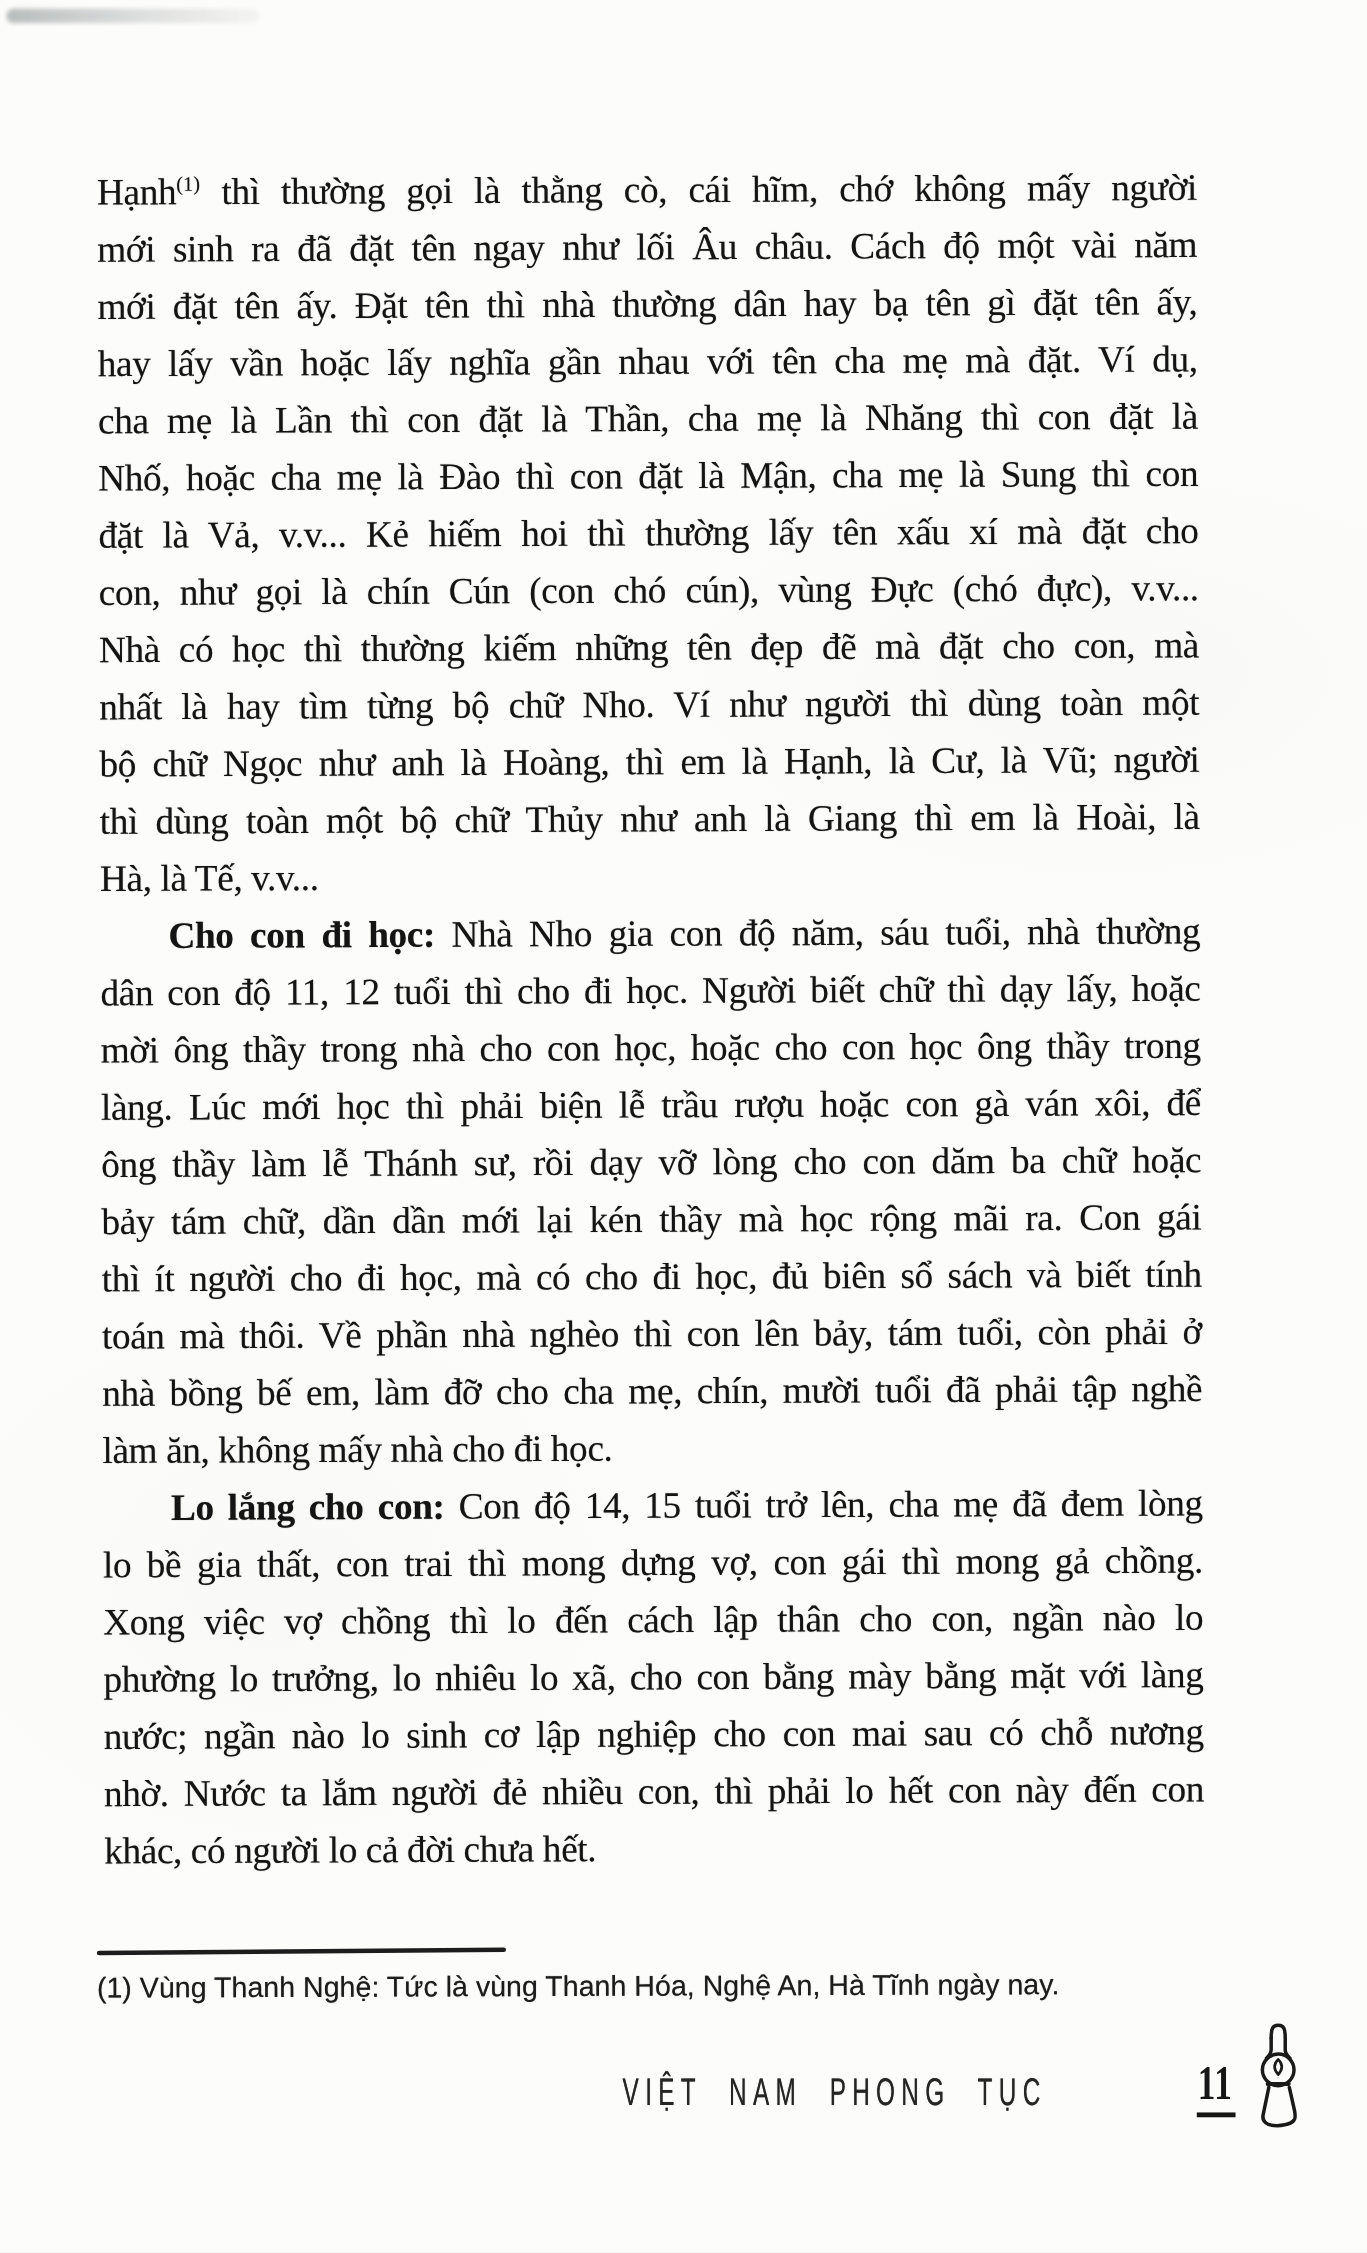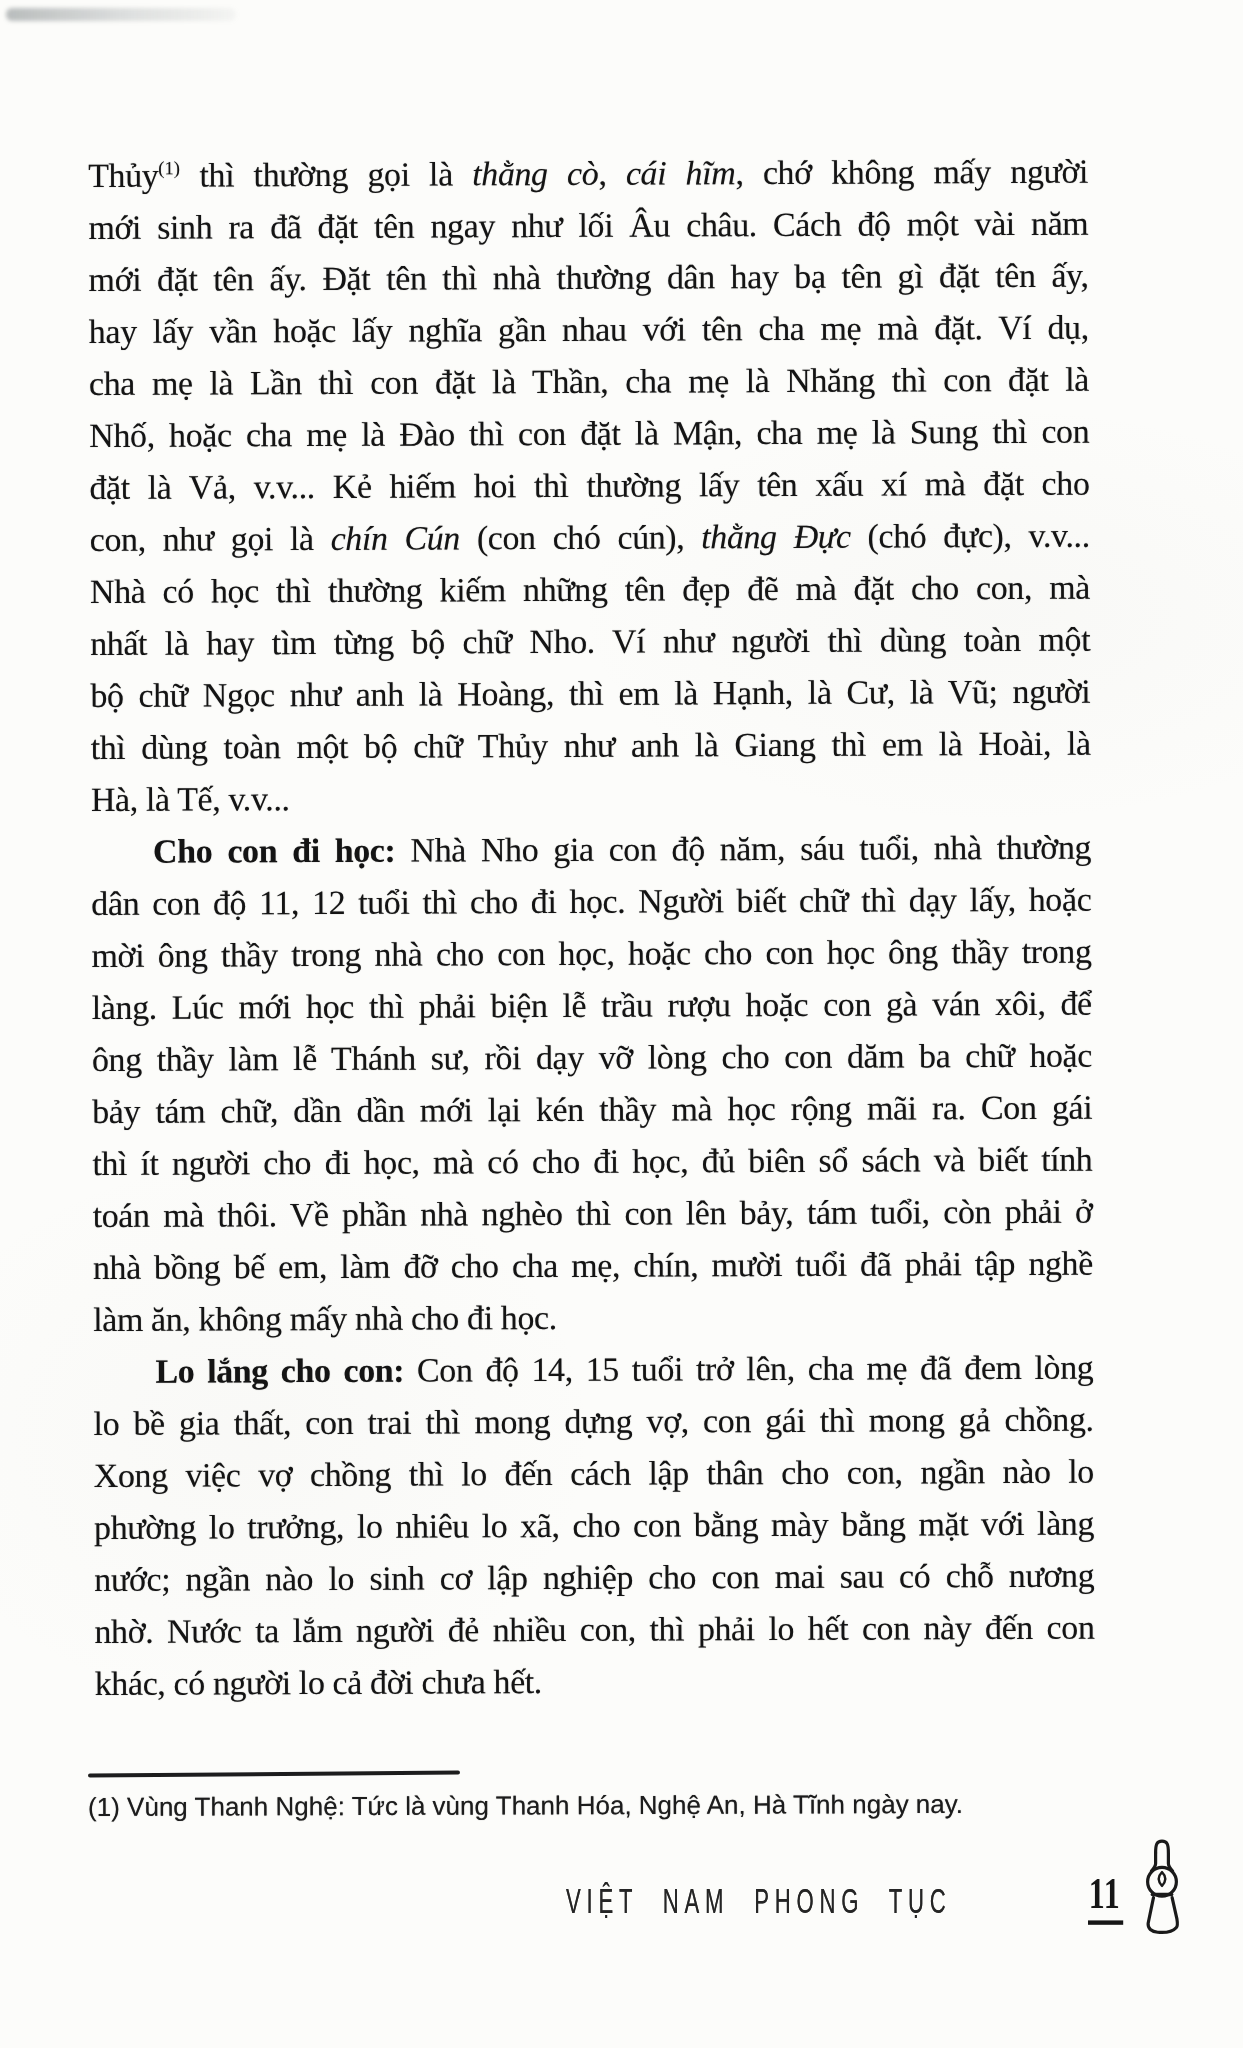--- a/index.html
+++ b/index.html
@@ -20,21 +20,21 @@
   .body-text{
     position:absolute;left:88px;top:150px;width:1000px;
     font-size:34px;line-height:52px;color:#141414;
     letter-spacing:-0.4px;
     text-shadow:0 0 1px rgba(20,20,20,0.45);
     transform:rotate(-0.25deg);transform-origin:left top;
   }
   .line{text-align:justify;text-align-last:justify;height:52px;}
   .line.last{text-align-last:left;}
   .line.ind{text-indent:62px;}
-  .line .i{font-style:italic;}
+  .line .i{}
   .line .b{font-weight:bold;}
   .line .sup{font-size:0.55em;vertical-align:super;line-height:0;letter-spacing:0;}
   .footnote-rule{
     position:absolute;left:88px;top:1772px;width:372px;height:4px;
     background:#1d1d1d;transform:rotate(-0.45deg);border-radius:2px;
   }
   .footnote{
     position:absolute;left:88px;top:1790px;width:980px;
     font-family:"Liberation Sans", sans-serif;
     font-size:26px;line-height:34px;color:#1c1c1c;
@@ -60,28 +60,28 @@
   .lamp{position:absolute;left:1130px;top:1838px;width:64px;height:98px;}
 </style>
 </head>
 <body>
 
 <div class="page">
 
   <div class="scan-smudge"></div>
 
   <div class="body-text">
-      <div class="line"><span>Thủy</span><span class="sup">(1)</span><span> thì thường gọi là </span><span class="i">thằng cò</span><span>, </span><span class="i">cái hĩm</span><span>, chớ không mấy người</span></div>
+      <div class="line"><span>Hạnh</span><span class="sup">(1)</span><span> thì thường gọi là </span><span class="i">thằng cò</span><span>, </span><span class="i">cái hĩm</span><span>, chớ không mấy người</span></div>
       <div class="line"><span>mới sinh ra đã đặt tên ngay như lối Âu châu. Cách độ một vài năm</span></div>
       <div class="line"><span>mới đặt tên ấy. Đặt tên thì nhà thường dân hay bạ tên gì đặt tên ấy,</span></div>
       <div class="line"><span>hay lấy vần hoặc lấy nghĩa gần nhau với tên cha mẹ mà đặt. Ví dụ,</span></div>
       <div class="line"><span>cha mẹ là Lần thì con đặt là Thần, cha mẹ là Nhăng thì con đặt là</span></div>
       <div class="line"><span>Nhố, hoặc cha mẹ là Đào thì con đặt là Mận, cha mẹ là Sung thì con</span></div>
       <div class="line"><span>đặt là Vả, v.v... Kẻ hiếm hoi thì thường lấy tên xấu xí mà đặt cho</span></div>
-      <div class="line"><span>con, như gọi là </span><span class="i">chín Cún</span><span> (con chó cún), </span><span class="i">thằng Đực</span><span> (chó đực), v.v...</span></div>
+      <div class="line"><span>con, như gọi là </span><span class="i">chín Cún</span><span> (con chó cún), </span><span class="i">vùng Đực</span><span> (chó đực), v.v...</span></div>
       <div class="line"><span>Nhà có học thì thường kiếm những tên đẹp đẽ mà đặt cho con, mà</span></div>
       <div class="line"><span>nhất là hay tìm từng bộ chữ Nho. Ví như người thì dùng toàn một</span></div>
       <div class="line"><span>bộ chữ Ngọc như anh là Hoàng, thì em là Hạnh, là Cư, là Vũ; người</span></div>
       <div class="line"><span>thì dùng toàn một bộ chữ Thủy như anh là Giang thì em là Hoài, là</span></div>
       <div class="line last"><span>Hà, là Tế, v.v...</span></div>
       <div class="line ind"><span class="b">Cho con đi học:</span><span> Nhà Nho gia con độ năm, sáu tuổi, nhà thường</span></div>
       <div class="line"><span>dân con độ 11, 12 tuổi thì cho đi học. Người biết chữ thì dạy lấy, hoặc</span></div>
       <div class="line"><span>mời ông thầy trong nhà cho con học, hoặc cho con học ông thầy trong</span></div>
       <div class="line"><span>làng. Lúc mới học thì phải biện lễ trầu rượu hoặc con gà ván xôi, để</span></div>
       <div class="line"><span>ông thầy làm lễ Thánh sư, rồi dạy vỡ lòng cho con dăm ba chữ hoặc</span></div>

